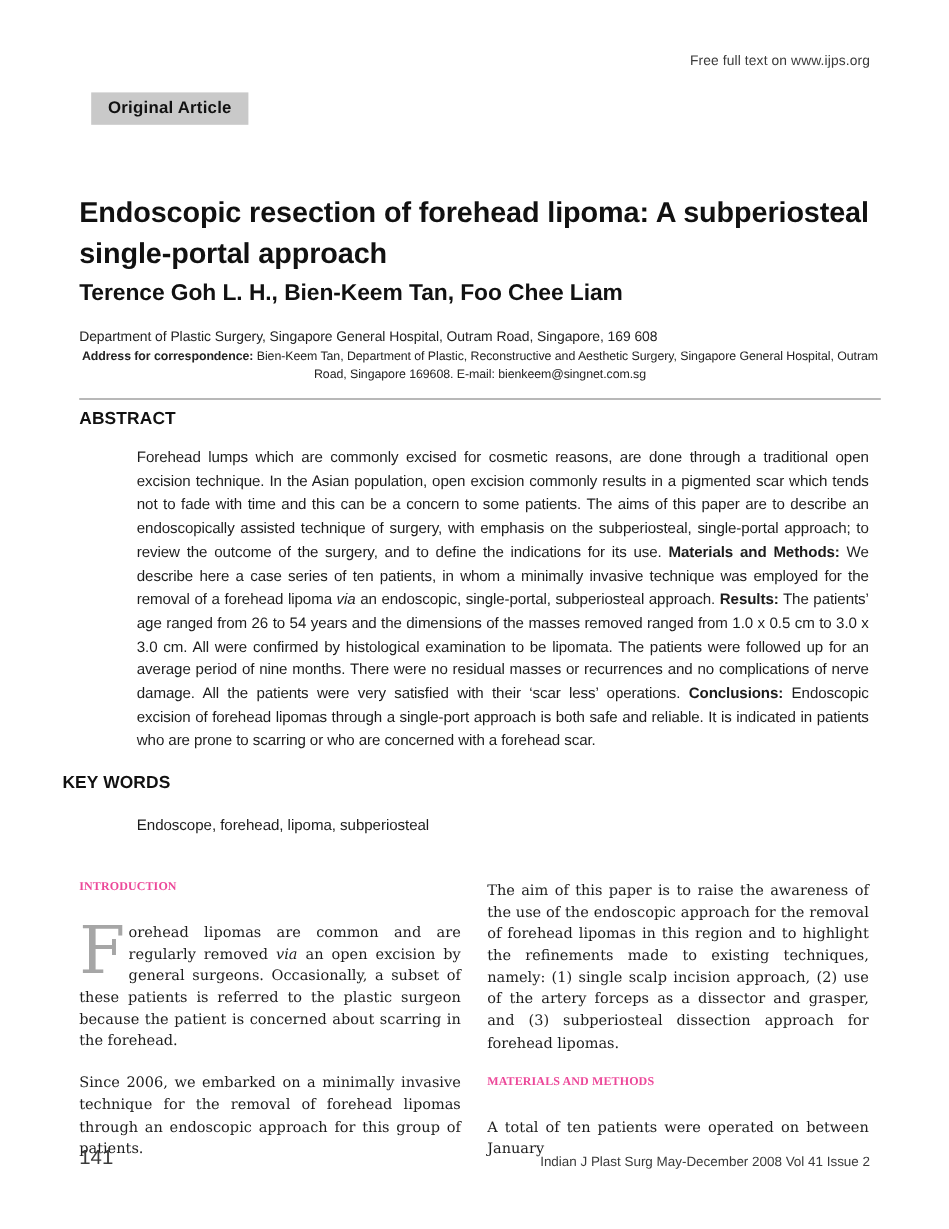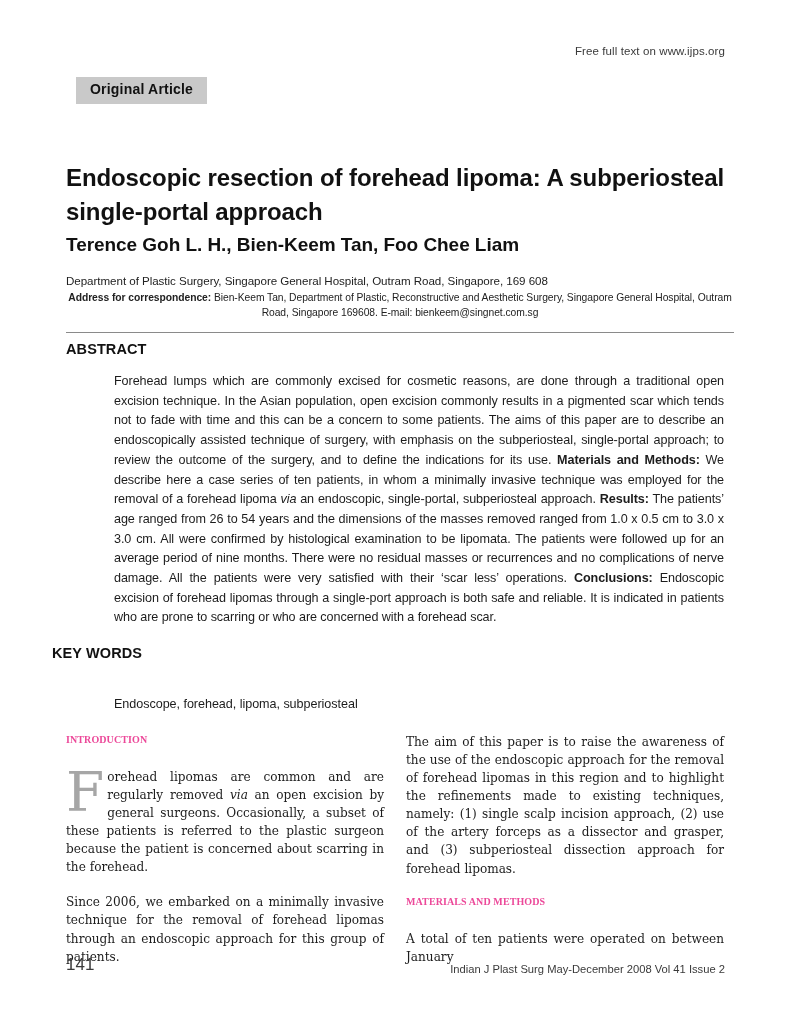--- a/index.html
+++ b/index.html
@@ -134,21 +134,20 @@
   .abstract-body i { font-style: italic; }
 
   .keywords-body {
     position: absolute;
     top: 681px;
     left: 114px;
     width: 610px;
     font-size: 12.6px;
     color: #1c1c1c;
     letter-spacing: -0.05px;
-    margin-top: 16px;
   }
 
   
   .col {
     position: absolute;
     top: 733px;
     width: 318px;
     font-family: "DejaVu Serif", serif;
     font-size: 12.1px;
     line-height: 1.495;

